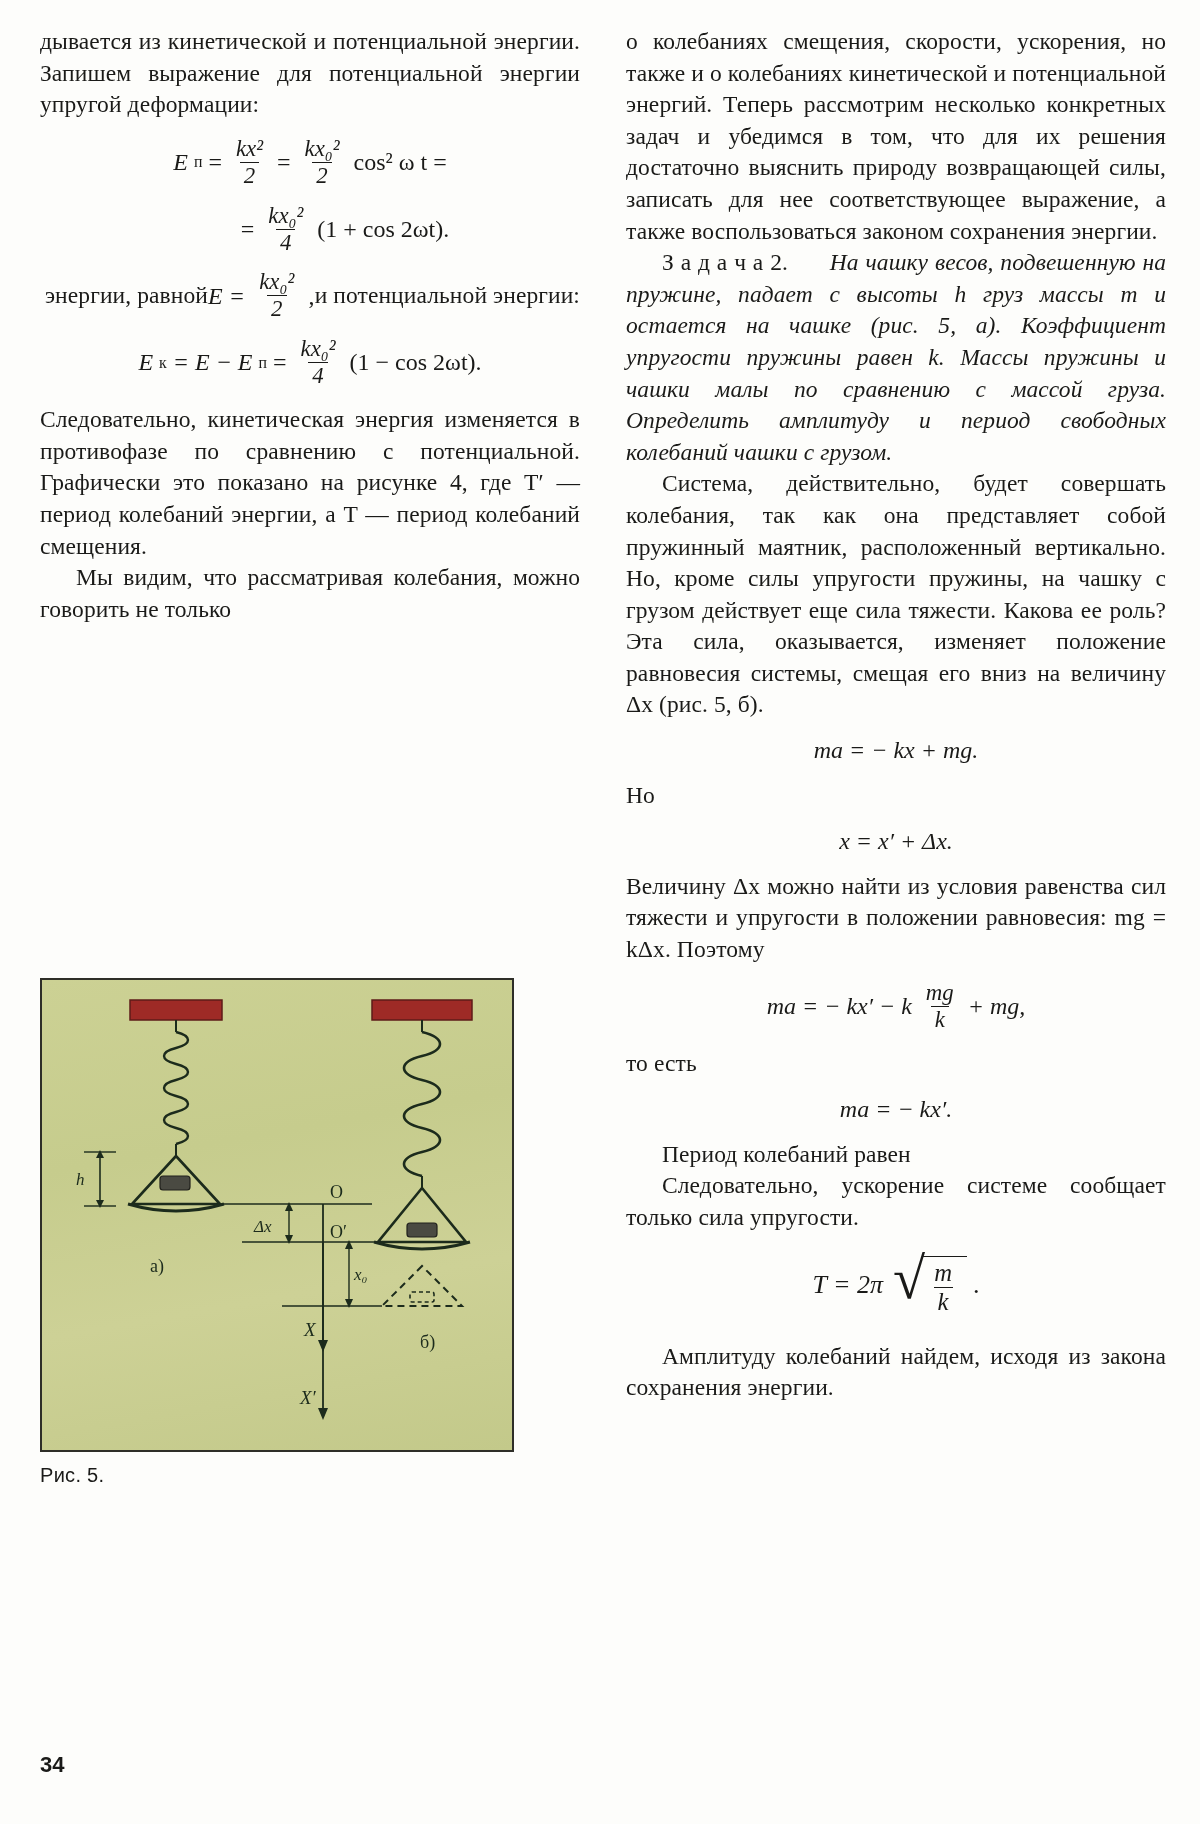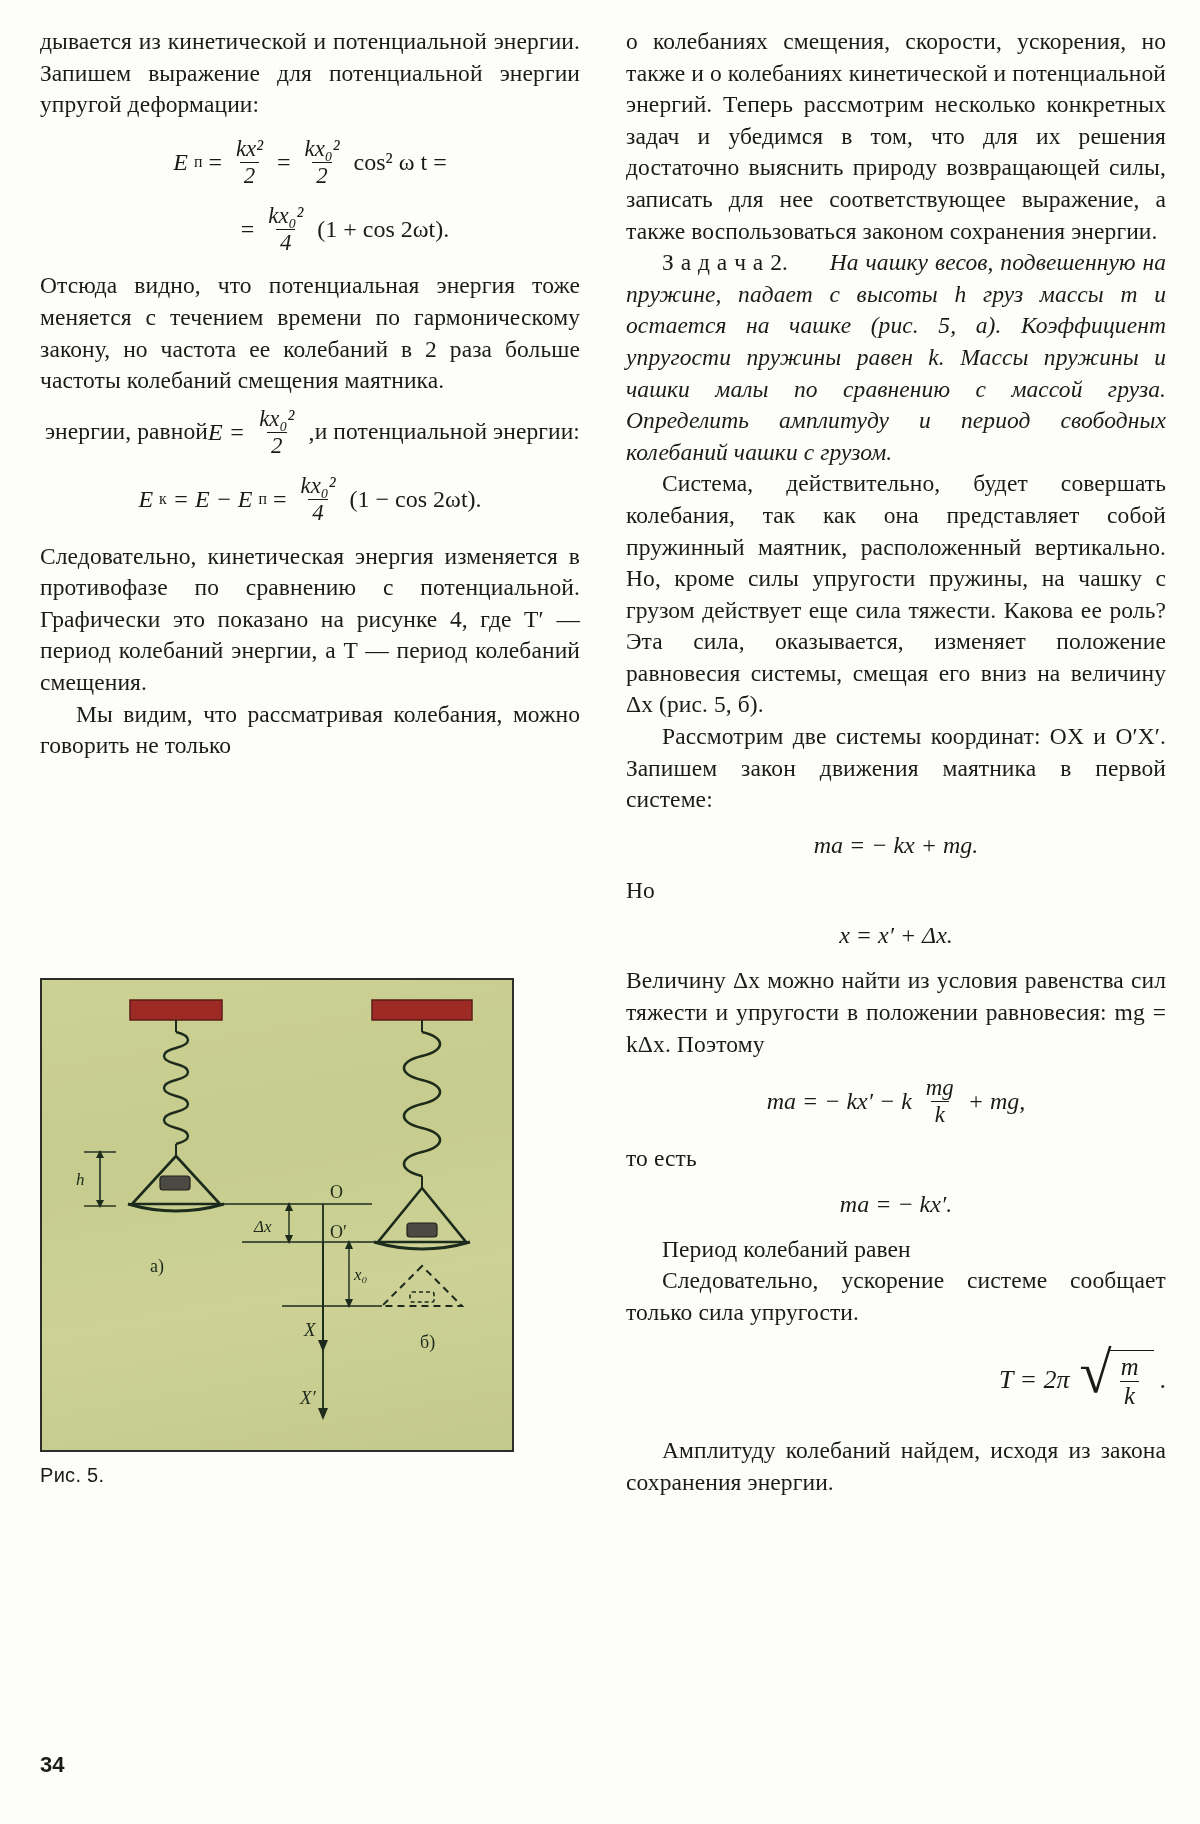--- a/index.html
+++ b/index.html
@@ -156,21 +156,20 @@
         <span class="fml-row">
           <span>=</span>
           <span class="frac">
             <span class="num it">kx₀²</span>
             <span class="den it">4</span>
           </span>
           <span>(1 + cos 2ωt).</span>
         </span>
       </div>
 
-      <p>Отсюда видно, что потенциальная энергия тоже меняется с течением времени по гармоническому закону, но частота ее колебаний в 2 раза больше частоты колебаний смещения маятника.</p>
 
       <p style="margin-top:10px; display:flex; align-items:center; justify-content:flex-end;">
         <span>энергии, равной</span>
         <span class="fml-row" style="font-size:24px;">
           <span class="it">E =</span>
           <span class="frac">
             <span class="num it">kx₀²</span>
             <span class="den it">2</span>
           </span>
           <span>,</span>
@@ -267,21 +266,20 @@
     <div class="col">
 
       <p>о колебаниях смещения, скорости, ускорения, но также и о колебаниях кинетической и потенциальной энергий. Теперь рассмотрим несколько конкретных задач и убедимся в том, что для их решения достаточно выяснить природу возвращающей силы, записать для нее соответствующее выражение, а также воспользоваться законом сохранения энергии.</p>
 
       <p class="indent">
         <span>З а д а ч а 2.</span>
         <span class="ital" style="margin-left:35px;">На чашку весов, подвешенную на пружине, падает с высоты h груз массы m и остается на чашке (рис. 5, а). Коэффициент упругости пружины равен k. Массы пружины и чашки малы по сравнению с массой груза. Определить амплитуду и период свободных колебаний чашки с грузом.</span>
       </p>
 
       <p class="indent">Система, действительно, будет совершать колебания, так как она представляет собой пружинный маятник, расположенный вертикально. Но, кроме силы упругости пружины, на чашку с грузом действует еще сила тяжести. Какова ее роль? Эта сила, оказывается, изменяет положение равновесия системы, смещая его вниз на величину Δx (рис. 5, б).</p>
-      <p class="indent">Рассмотрим две системы координат: OX и O′X′. Запишем закон движения маятника в первой системе:</p>
 
       <div class="formula">
         <span class="it">ma = − kx + mg.</span>
       </div>
 
       <p>Но</p>
 
       <div class="formula">
         <span class="it">x = x′ + Δx.</span>
       </div>
@@ -301,21 +299,21 @@
 
       <p>то есть</p>
 
       <div class="formula">
         <span class="it">ma = − kx′.</span>
       </div>
 
       <p class="indent">Период колебаний равен</p>
       <p class="indent">Следовательно, ускорение системе сообщает только сила упругости.</p>
 
-      <div class="formula" style="margin:22px 0 26px 0;text-align:right;">
+      <div class="formula" style="margin:22px 0 26px 0;">
         <span class="fml-row" style="font-size:26px;">
           <span class="it">T = 2π</span>
           <span class="sqrt">
             <span class="radical">√</span>
             <span class="body">
               <span class="frac">
                 <span class="num it">m</span>
                 <span class="den it">k</span>
               </span>
             </span>

